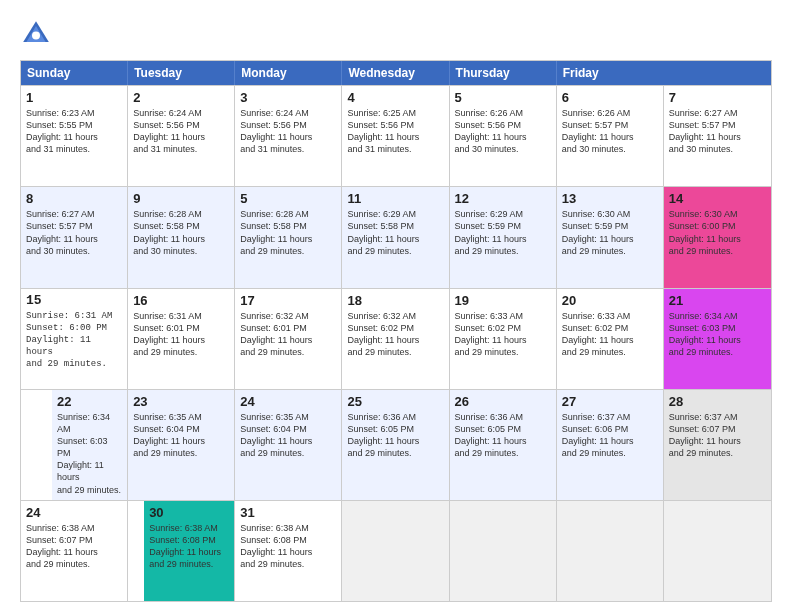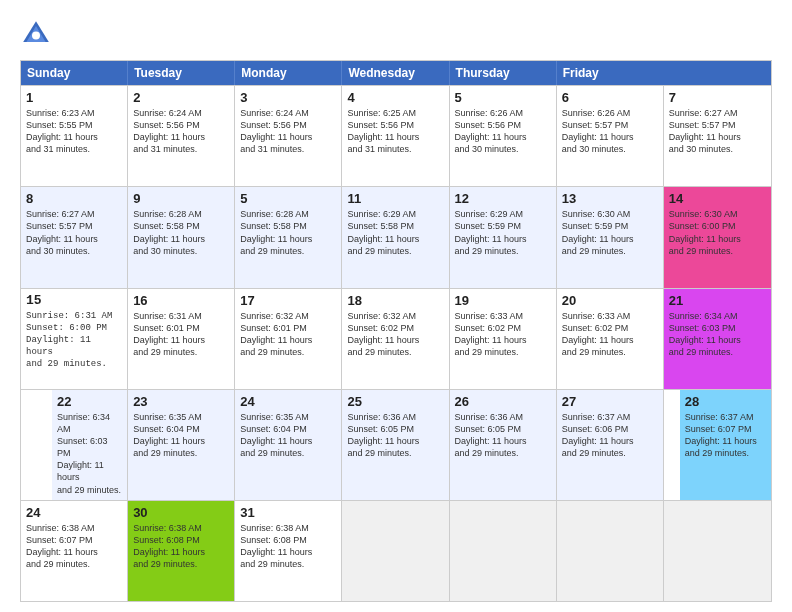--- a/index.html
+++ b/index.html
@@ -324,37 +324,37 @@
 Daylight: 11 hours
 and 29 minutes.</div>
           </div>
           <div class="cal-cell" style="background: rgb(237, 242, 255);">
             <div class="day-num">27</div>
             <div class="cell-text" style="white-space: pre-line;">Sunrise: 6:37 AM
 Sunset: 6:06 PM
 Daylight: 11 hours
 and 29 minutes.</div>
           </div>
-          <div class="cal-cell" style="background: #7dd3fc; margin-left: 16px;">
+          <div class="cal-cell" style="background: #e5e5e5;">
             <div class="day-num">28</div>
             <div class="cell-text" style="white-space: pre-line;">Sunrise: 6:37 AM
 Sunset: 6:07 PM
 Daylight: 11 hours
 and 29 minutes.</div>
           </div>
         </div>
         <div class="cal-row">
           <div class="cal-cell" style="background: rgb(255, 255, 255);">
             <div class="day-num">24</div>
             <div class="cell-text" style="white-space: pre-line;">Sunrise: 6:38 AM
 Sunset: 6:07 PM
 Daylight: 11 hours
 and 29 minutes.</div>
           </div>
-          <div class="cal-cell" style="background: #84cc16;">
+          <div class="cal-cell" style="background: #14b8a6; margin-left: 16px;">
             <div class="day-num">30</div>
             <div class="cell-text" style="white-space: pre-line;">Sunrise: 6:38 AM
 Sunset: 6:08 PM
 Daylight: 11 hours
 and 29 minutes.</div>
           </div>
           <div class="cal-cell" style="background: rgb(255, 255, 255);">
             <div class="day-num">31</div>
             <div class="cell-text" style="white-space: pre-line;">Sunrise: 6:38 AM
 Sunset: 6:08 PM

